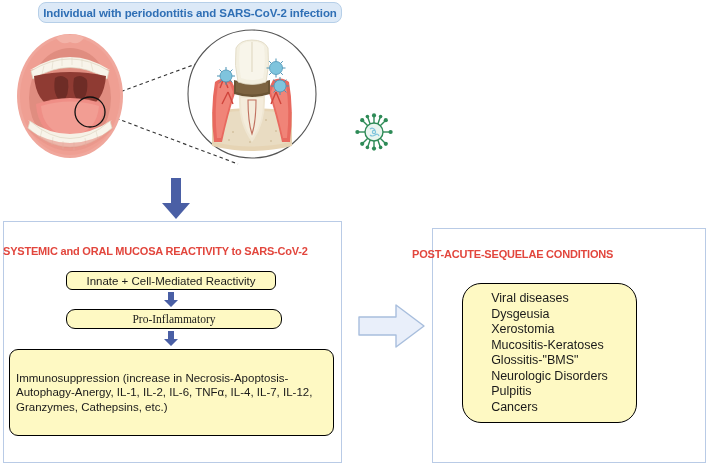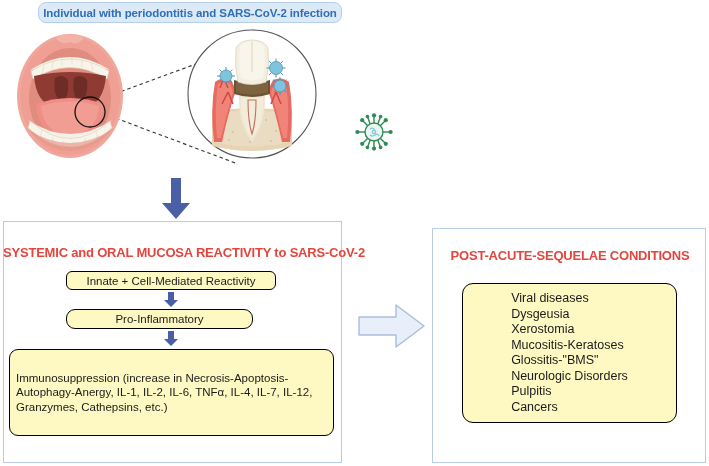--- a/index.html
+++ b/index.html
@@ -101,22 +101,22 @@
   #panel-right {
     left: 432px;
     top: 228px;
     width: 274px;
     height: 235px;
   }
   .panel-title {
     position: absolute;
     left: 0;
     width: 100%;
-    text-align: center;
-    font-size: 13px;
+    text-align: left;
+    font-size: 11px;
     font-weight: bold;
     color: #e2463d;
     letter-spacing: -0.2px;
     white-space: nowrap;
   }
 
   
   .subbox {
     position: absolute;
     background: #fef9c3;
@@ -129,30 +129,30 @@
     text-align: left;
     font-size: 11.5px;
     color: #1a1a1a;
     line-height: 14px;
   }
   #box-innate {
     left: 66px; top: 271px; width: 210px; height: 19px;
     border-radius: 6px;
   }
   #box-proinflam {
-    left: 66px; top: 309px; width: 187px; height: 20px;
+    left: 66px; top: 309px; width: 216px; height: 20px; font-family: Liberation Serif, serif;
   }
   #box-immuno {
     left: 9px; top: 349px; width: 325px; height: 87px;
     padding: 0 6px;
     line-height: 14.5px;
   }
   #box-conditions {
-    left: 462px; top: 283px; width: 215px; height: 140px;
-    border-radius: 11px;
+    left: 462px; top: 283px; width: 175px; height: 140px;
+    border-radius: 19px;
     line-height: 15.5px;
     white-space: pre-line;
     font-size: 12.5px;
   }
 
   
   .mini-arrow {
     position: absolute;
     width: 16px;
     height: 16px;

